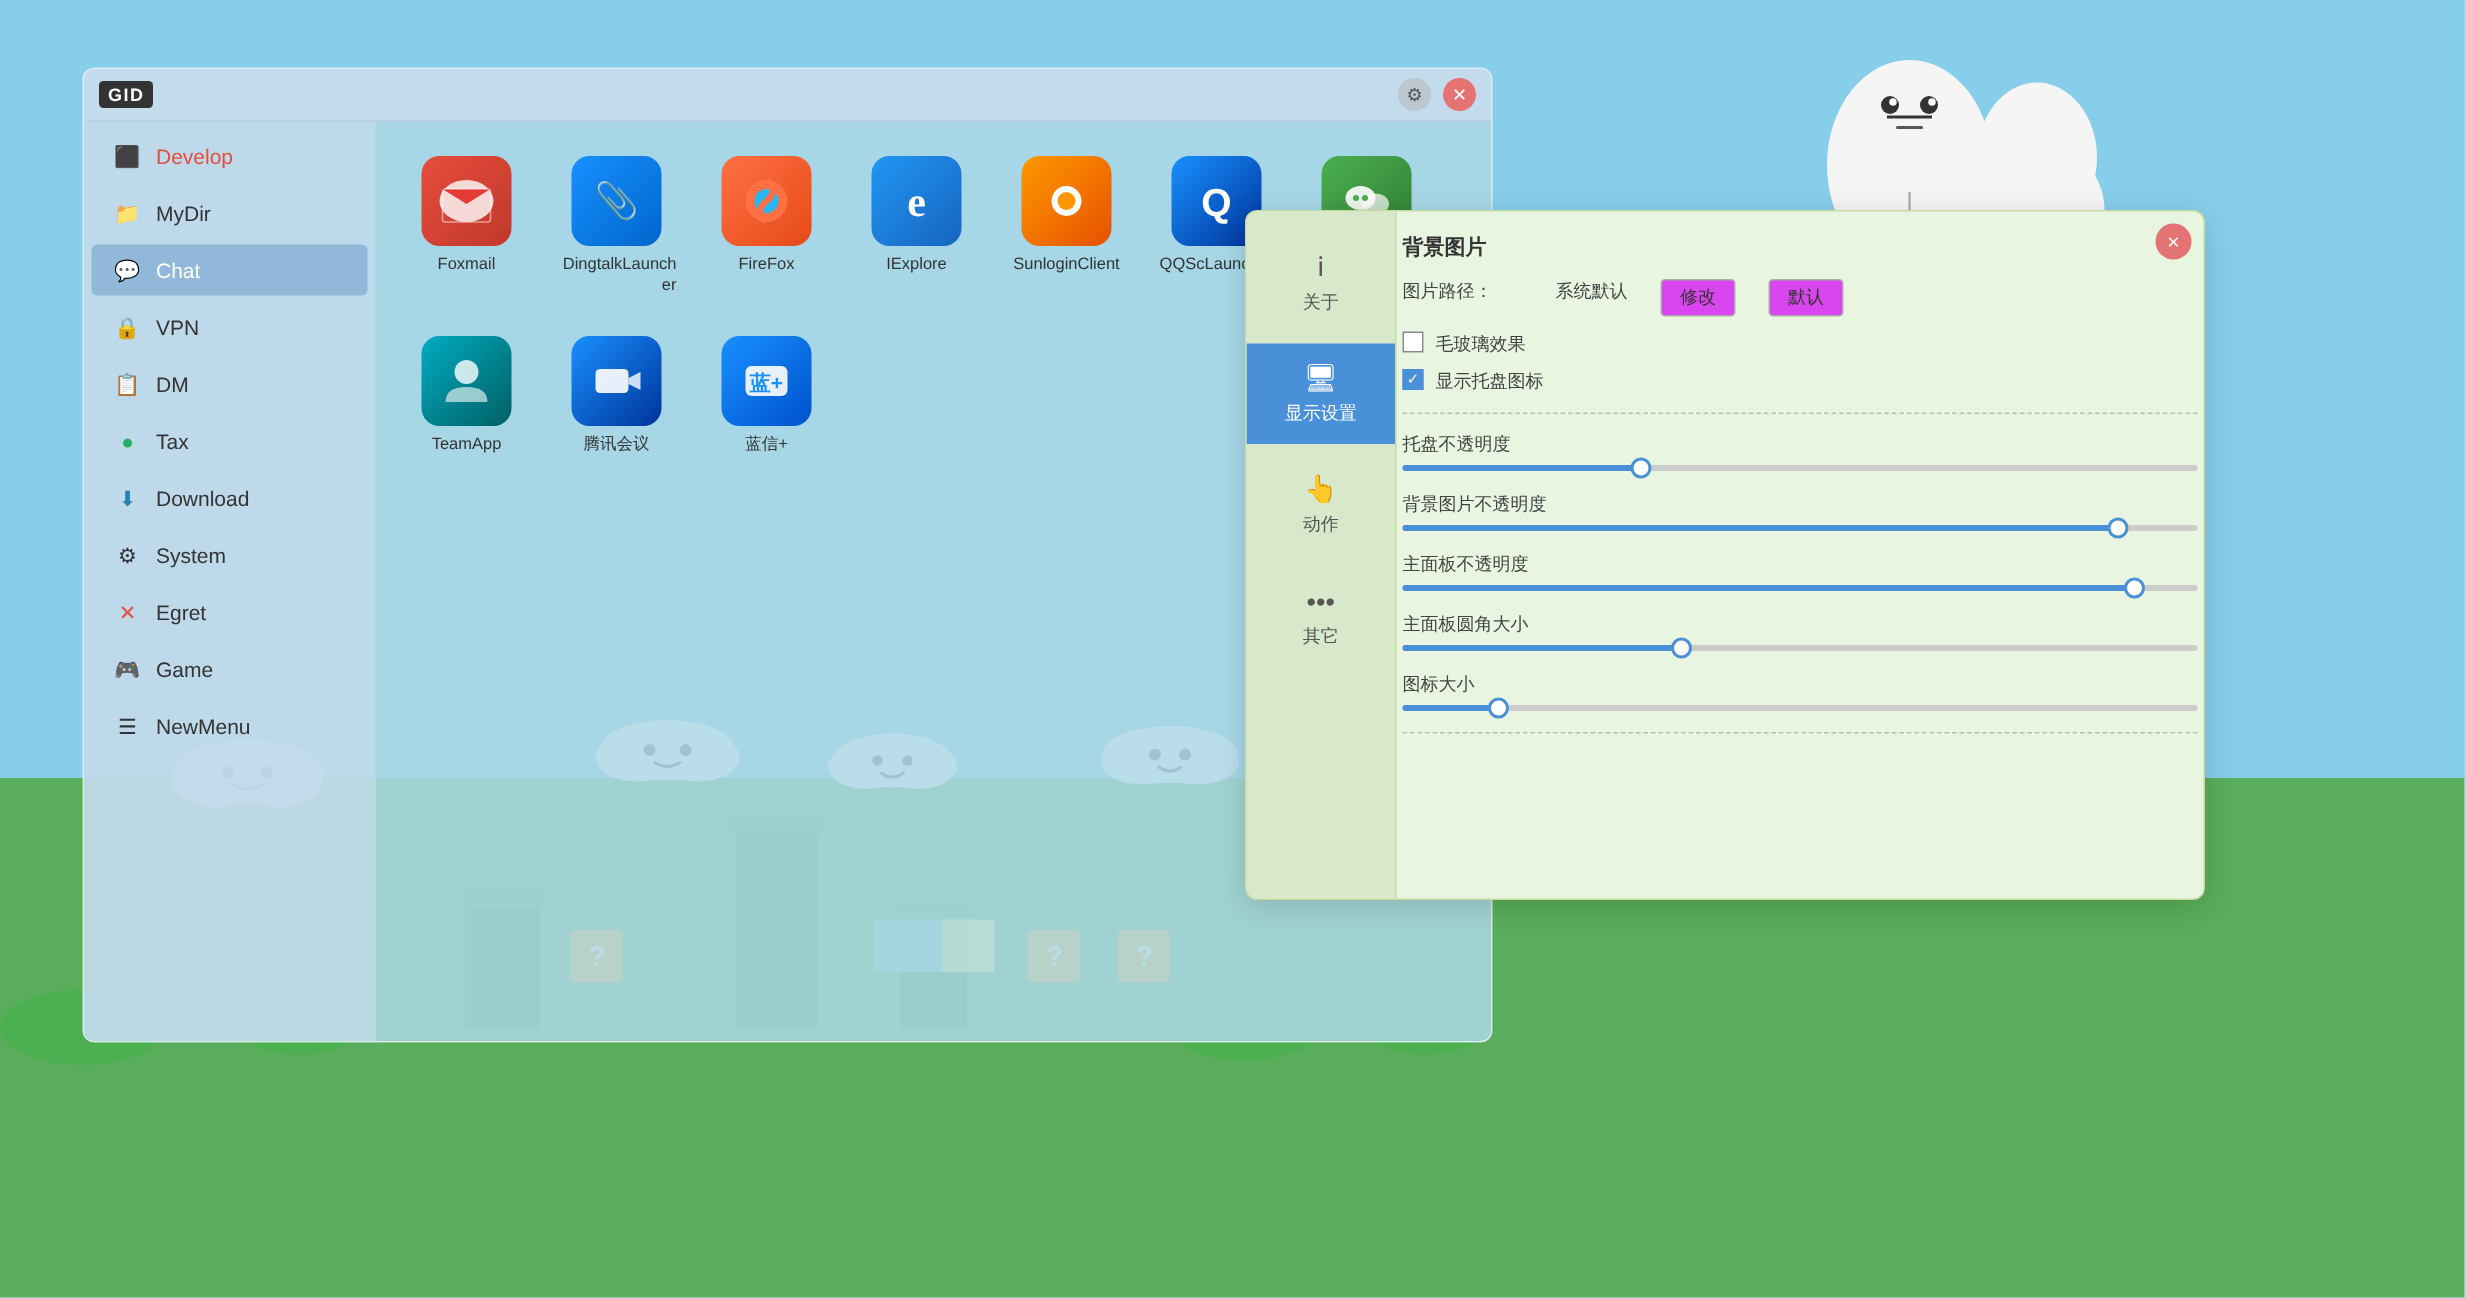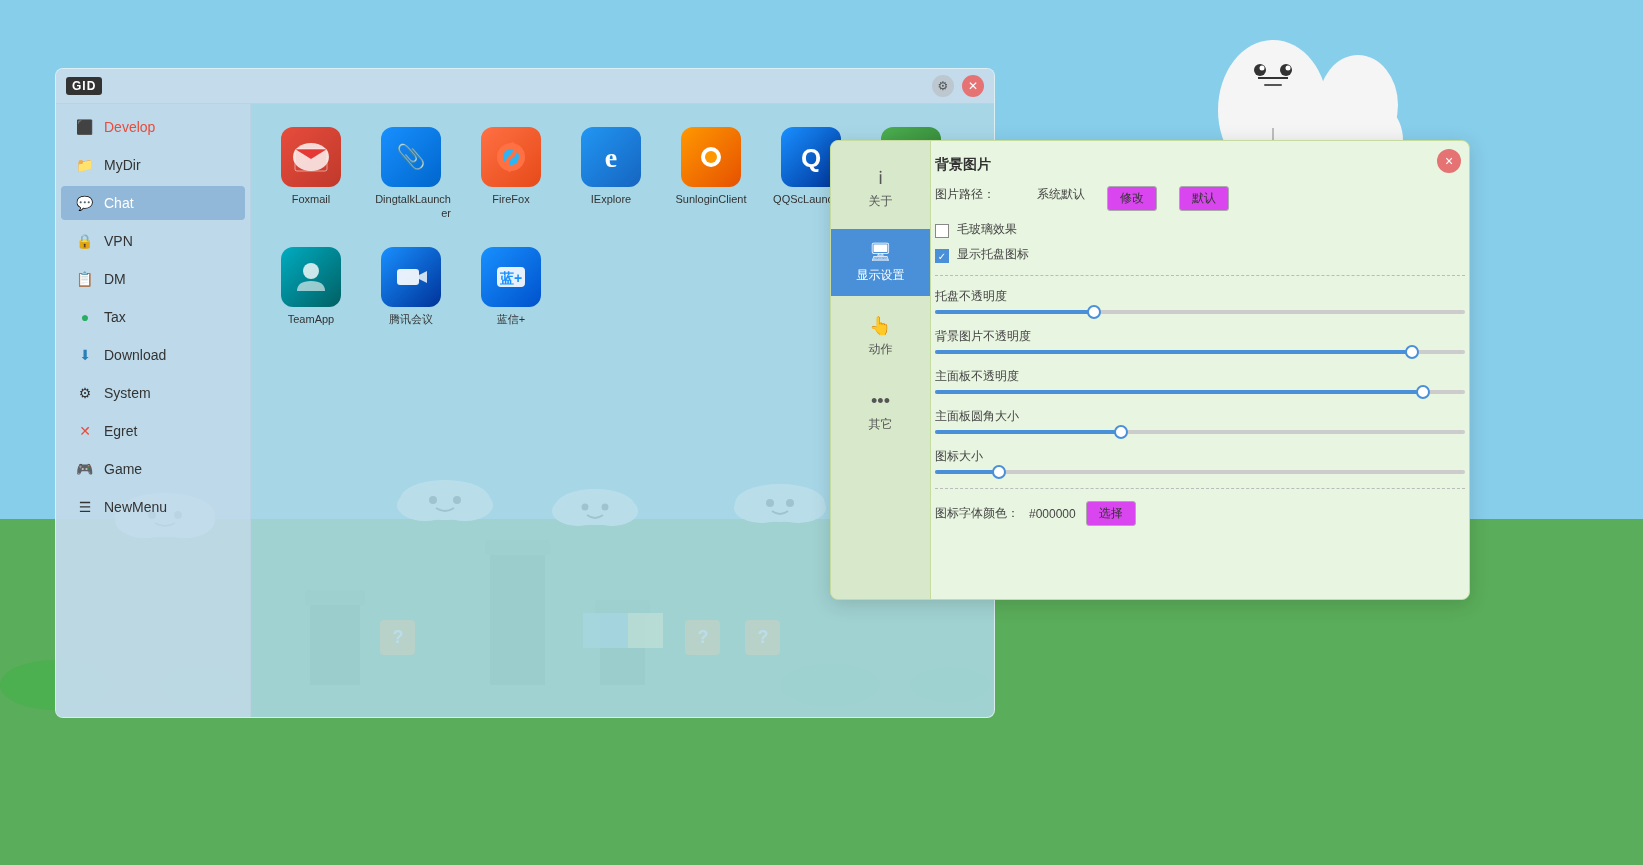--- a/index.html
+++ b/index.html
@@ -16,21 +16,21 @@
     .desktop-bg {
       position: absolute;
       inset: 0;
       background: linear-gradient(180deg, #87CEEB 0%, #87CEEB 60%, #5aad5a 60%);
       overflow: hidden;
     }
 
     
     .launcher-window {
       position: absolute;
-      top: 68px;
+      top: 45px;
       left: 55px;
       width: 940px;
       height: 650px;
       background: rgba(173, 216, 230, 0.85);
       border-radius: 8px;
       border: 1px solid rgba(255,255,255,0.6);
       z-index: 10;
       display: flex;
       flex-direction: column;
       overflow: hidden;
@@ -270,21 +270,21 @@
       border: 1px solid #aaa;
       background: #d946ef;
       border-radius: 3px;
       cursor: pointer;
       font-size: 12px;
       color: #333;
     }
 
     .checkbox-row {
       display: flex;
-      align-items: flex-end;
+      align-items: flex-start;
       gap: 8px;
       margin-bottom: 8px;
     }
 
     .checkbox-item {
       width: 14px;
       height: 14px;
       border: 1px solid #888;
       background: white;
       display: flex;
@@ -742,19 +742,14 @@
     <div class="slider-container">
       <div class="slider-label">图标大小</div>
       <div class="slider-track">
         <div class="slider-fill" style="width:12%;background:#4a90d9"></div>
         <div class="slider-thumb" style="left:12%"></div>
       </div>
     </div>
 
     <hr class="divider">
 
-    <div class="color-row">
-      <span class="color-label">图标字体颜色：</span>
-      <span class="color-value">#000000</span>
-      <button class="settings-btn">选择</button>
-    </div>
   </div>
 </div>
 
 </body></html>

